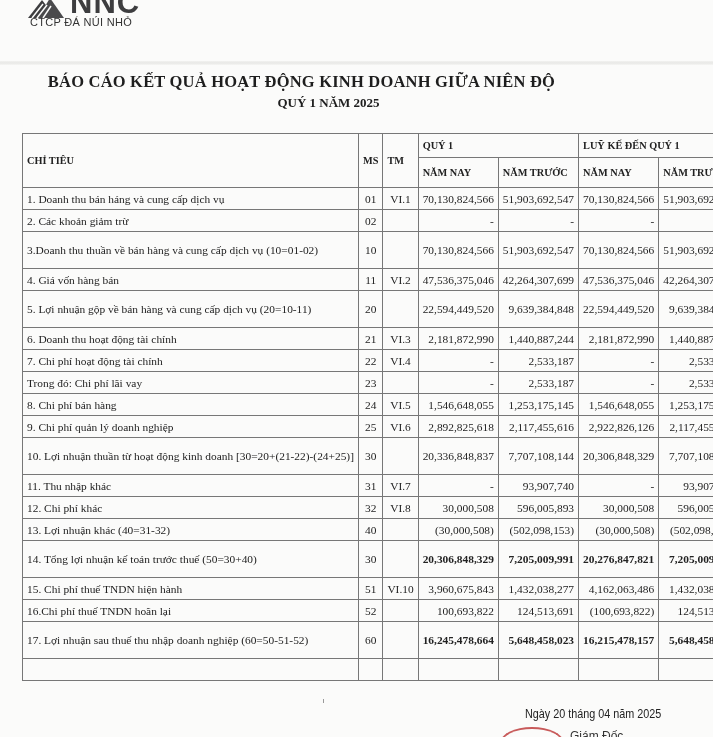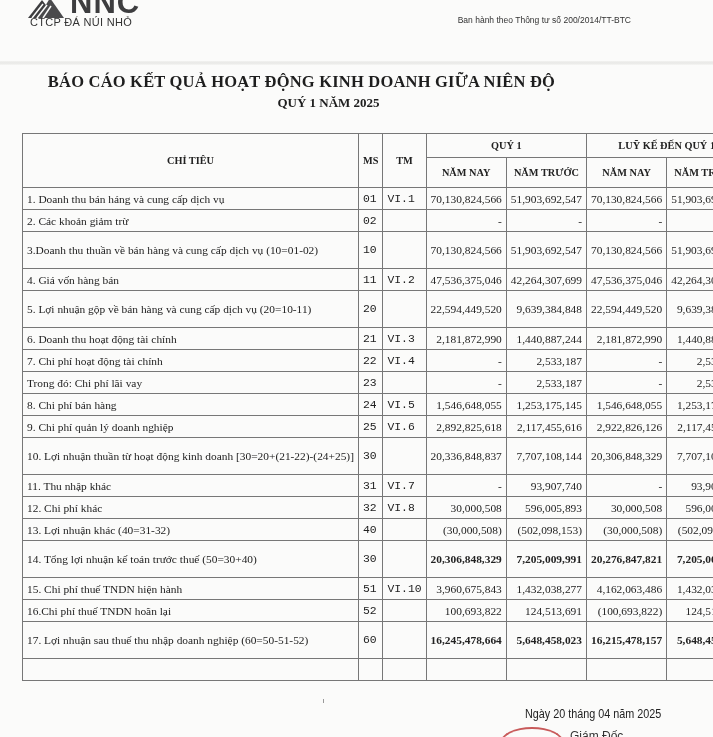--- a/index.html
+++ b/index.html
@@ -39,22 +39,22 @@
   table.rpt {
     position: absolute; left: 22px; top: 133px;
     border-collapse: collapse; table-layout: fixed;
     font-size: 11.4px; color: #222;
     border: 1.6px solid #333;
   }
   table.rpt td, table.rpt th {
     border: 1px solid #777; padding: 0 4px; white-space: nowrap;
     overflow: hidden;
   }
-  table.rpt th { font-weight: bold; font-size: 10.3px; text-align: center; }
-  .c-ms, .c-tm { text-align: left; font-family: Liberation Mono, monospace; }
+  table.rpt th { font-weight: bold; font-size: 10.3px; text-align: left; }
+  .c-ms, .c-tm { text-align: center; }
   .c-num { text-align: right; }
   .thick-l { border-left: 1.6px solid #333 !important; }
   .h1 { height: 24px; }
   .h2 { height: 30px; }
   tr.r1 td { height: 21px; }
   tr.r2 td { height: 36px; }
   tr.bold td.c-num { font-weight: bold; }
   td.c-label { text-align: left; white-space: normal; line-height: 16px; padding-left: 2px; }
   .foot-date {
     position: absolute; left: 525px; top: 707px; font-size: 12px; color: #222;
@@ -75,21 +75,20 @@
     <polygon points="10,24 22,4 36,24" fill="#4a4a4c"></polygon>
     <line x1="4" y1="24" x2="15" y2="10" stroke="#fbfbfa" stroke-width="1.5"></line>
     <line x1="9" y1="24" x2="19" y2="11" stroke="#fbfbfa" stroke-width="1.5"></line>
     <line x1="15" y1="24" x2="23" y2="12" stroke="#fbfbfa" stroke-width="1.5"></line>
   </svg>
   <div class="logo-text">NNC</div>
   <div class="logo-sub">CTCP ĐÁ NÚI NHỎ</div>
 </div>
 
 <div class="top-right">
-  <div class="l1">Ban hành theo Thông tư số 200/2014/TT-BTC</div>
 </div>
 
 <div class="fold"></div>
 
 <div class="title">BÁO CÁO KẾT QUẢ HOẠT ĐỘNG KINH DOANH GIỮA NIÊN ĐỘ</div>
 <div class="subtitle">QUÝ 1 NĂM  2025</div>
 
 <table class="rpt">
   <colgroup>
     <col style="width:230px">

